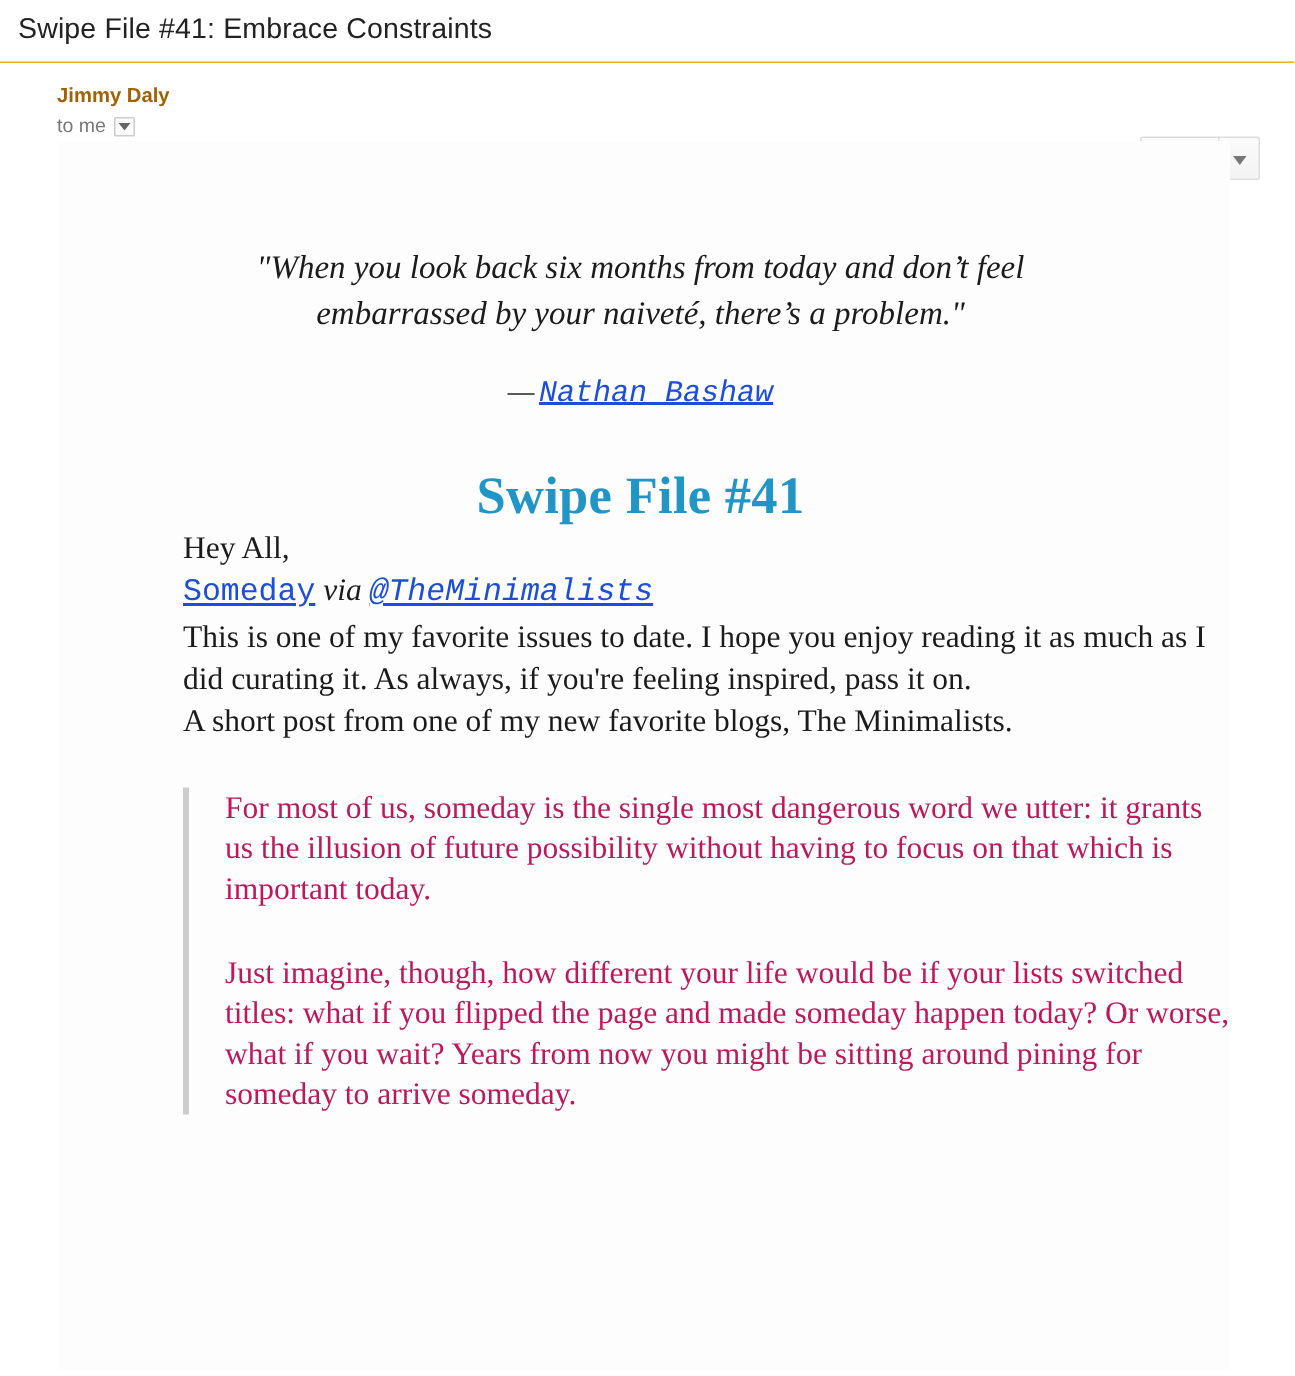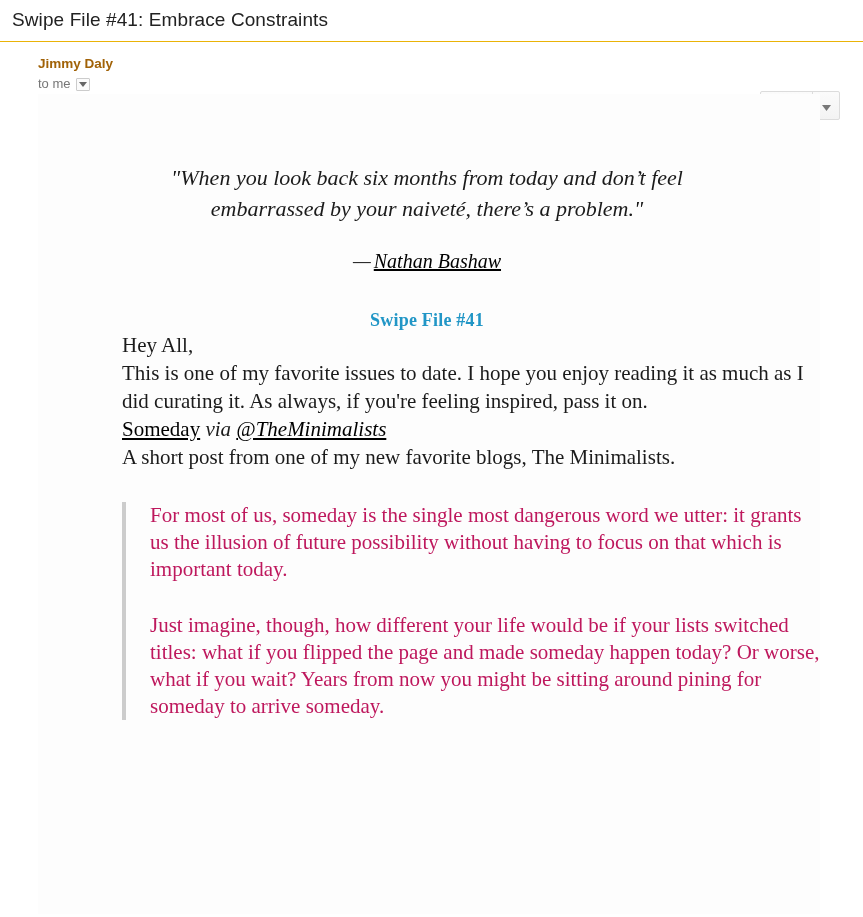--- a/index.html
+++ b/index.html
@@ -127,40 +127,41 @@
     color: #1b1b1b;
     padding-right: 88px;
   }
   .quote-attrib .lnk { margin-left: 3px; }
 
   .issue-heading {
     margin: 37px 0 0 0;
     text-align: center;
     font-family: "Liberation Serif", serif;
     font-weight: bold;
-    font-size: 18px;
+    font-size: 35px;
     color: #2196c6;
     padding-right: 88px;
     letter-spacing: 0.2px;
   }
 
   p.body-para {
     margin: 0;
     padding: 0;
     font-family: "Liberation Serif", serif;
     font-size: 21px;
     line-height: 28px;
     color: #1b1b1b;
   }
   .gap-1 { margin-top: 33px; }
   .gap-2 { margin-top: 31px; }
 
   .lnk {
-    color: #000000;
+    color: #1d4ed8;
     text-decoration: underline;
+    font-family: Liberation Mono, monospace;
   }
   .ital { font-style: italic; }
 
   blockquote.quote-block {
     margin: 31px 0 0 0;
     padding: 0 0 0 24px;
     border-left: 4px solid #cccccc;
   }
   blockquote.quote-block p {
     margin: 0;
@@ -212,28 +213,28 @@
 
     <div class="pull-quote">"When you look back six months from today and don’t feel embarrassed by your naiveté, there’s a problem."</div>
 
     <div class="quote-attrib">
       <span>—</span><a class="lnk ital" href="#">Nathan Bashaw</a>
     </div>
 
     <div class="issue-heading">Swipe File #41</div>
 
     <p class="body-para gap-1">Hey All,</p>
-    <p class="body-para gap-2">This is one of my favorite issues to date. I hope you enjoy reading it as much as I did curating it. As always, if you're feeling inspired, pass it on.</p>
-
     <p class="body-para gap-2">
       <a class="lnk" href="#">Someday</a>
       <span class="ital">via</span>
       <a class="lnk ital" href="#">@TheMinimalists</a>
     </p>
 
+    <p class="body-para gap-2">This is one of my favorite issues to date. I hope you enjoy reading it as much as I did curating it. As always, if you're feeling inspired, pass it on.</p>
+
     <p class="body-para gap-2">A short post from one of my new favorite blogs, The Minimalists.</p>
 
     <blockquote class="quote-block">
       <p>For most of us, someday is the single most dangerous word we utter: it grants us the illusion of future possibility without having to focus on that which is important today.</p>
       <p>Just imagine, though, how different your life would be if your lists switched titles: what if you flipped the page and made someday happen today? Or worse, what if you wait? Years from now you might be sitting around pining for someday to arrive someday.</p>
     </blockquote>
 
   </div>
 </div>
 

